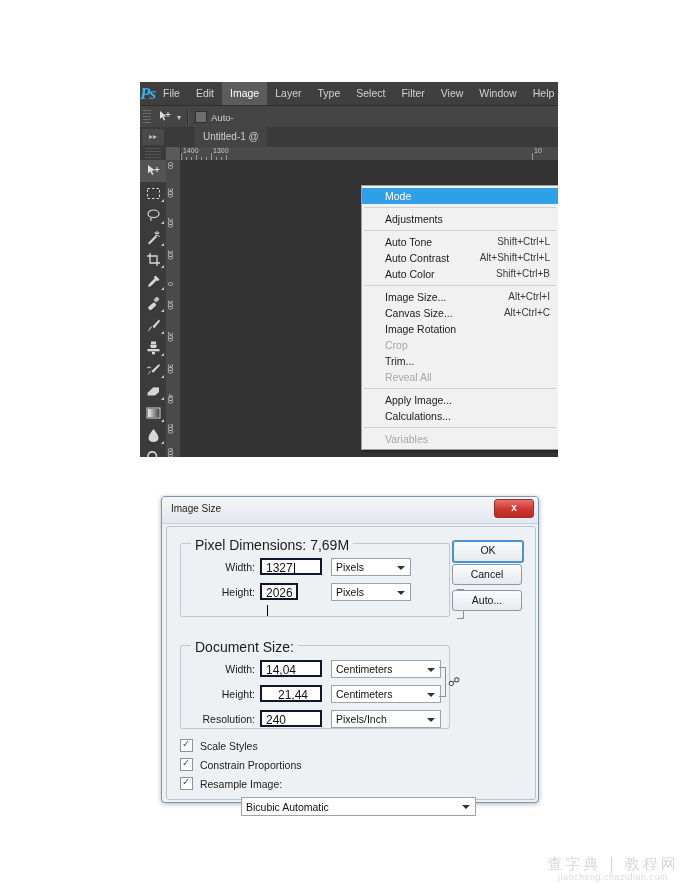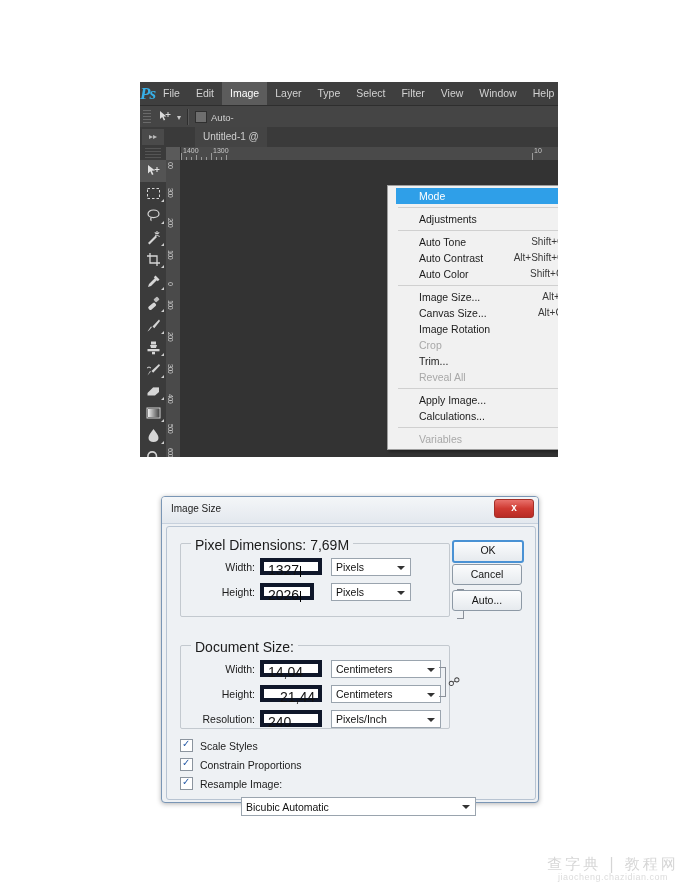--- a/index.html
+++ b/index.html
@@ -217,27 +217,27 @@
   #canvas-page {
     position: absolute;
     left: 0px; top: 0px;
     width: 378px; height: 297px;
     background: #333333;
   }
 
   
   #image-menu {
     position: absolute;
-    left: 247px;
+    left: 221px;
     top: 103px;
     width: 196px;
     background: #f1f1f1;
     border: 1px solid #9e9e9e;
     box-shadow: 2px 2px 3px rgba(0,0,0,0.35);
-    padding: 2px 8px;
+    padding: 2px 0;
     z-index: 40;
   }
   .mrow {
     position: relative;
     height: 16px;
     line-height: 16px;
     padding: 0 6px 0 23px;
     font-size: 10.5px;
     color: #1b1b1b;
     white-space: nowrap;
@@ -323,22 +323,22 @@
   }
   .fld-label {
     position: absolute;
     font-size: 10.5px;
     color: #1b1b1b;
     text-align: right;
   }
   .txtbox {
     position: absolute;
     background: #ffffff;
-    border: 4px solid #0f172a;
-    font-size: 14px;
+    border: 2px solid #0f172a;
+    font-size: 12px;
     color: #111111;
     padding: 0 4px;
     line-height: 17px;
     height: 17px;
     box-sizing: border-box;
   }
   .txtbox.caret::after {
     content: "";
     display: inline-block;
     width: 1px;
@@ -718,21 +718,21 @@
       <div class="grouplabel">Pixel Dimensions:  7,69M</div>
 
       <div class="fld-label" style="left:8px; top:17px; width:66px;">Width:</div>
       <div class="txtbox caret" style="left:79px; top:14px; width:62px;">1327</div>
       <div class="combo" style="left:150px; top:14px; width:80px;">
         <span>Pixels</span>
         <span class="cb-arrow"></span>
       </div>
 
       <div class="fld-label" style="left:8px; top:42px; width:66px;">Height:</div>
-      <div class="txtbox caret" style="left:79px; top:39px; width:54px;">2026</div>
+      <div class="txtbox caret" style="left:79px; top:39px; width:38px;">2026</div>
       <div class="combo" style="left:150px; top:39px; width:80px;">
         <span>Pixels</span>
         <span class="cb-arrow"></span>
       </div>
     </div>
 
     <div class="chainwrap" style="left:290px; top:62px; height:30px;">
       <div class="chain-bracket"></div>
       <div class="chain-glyph">☍</div>
     </div>

